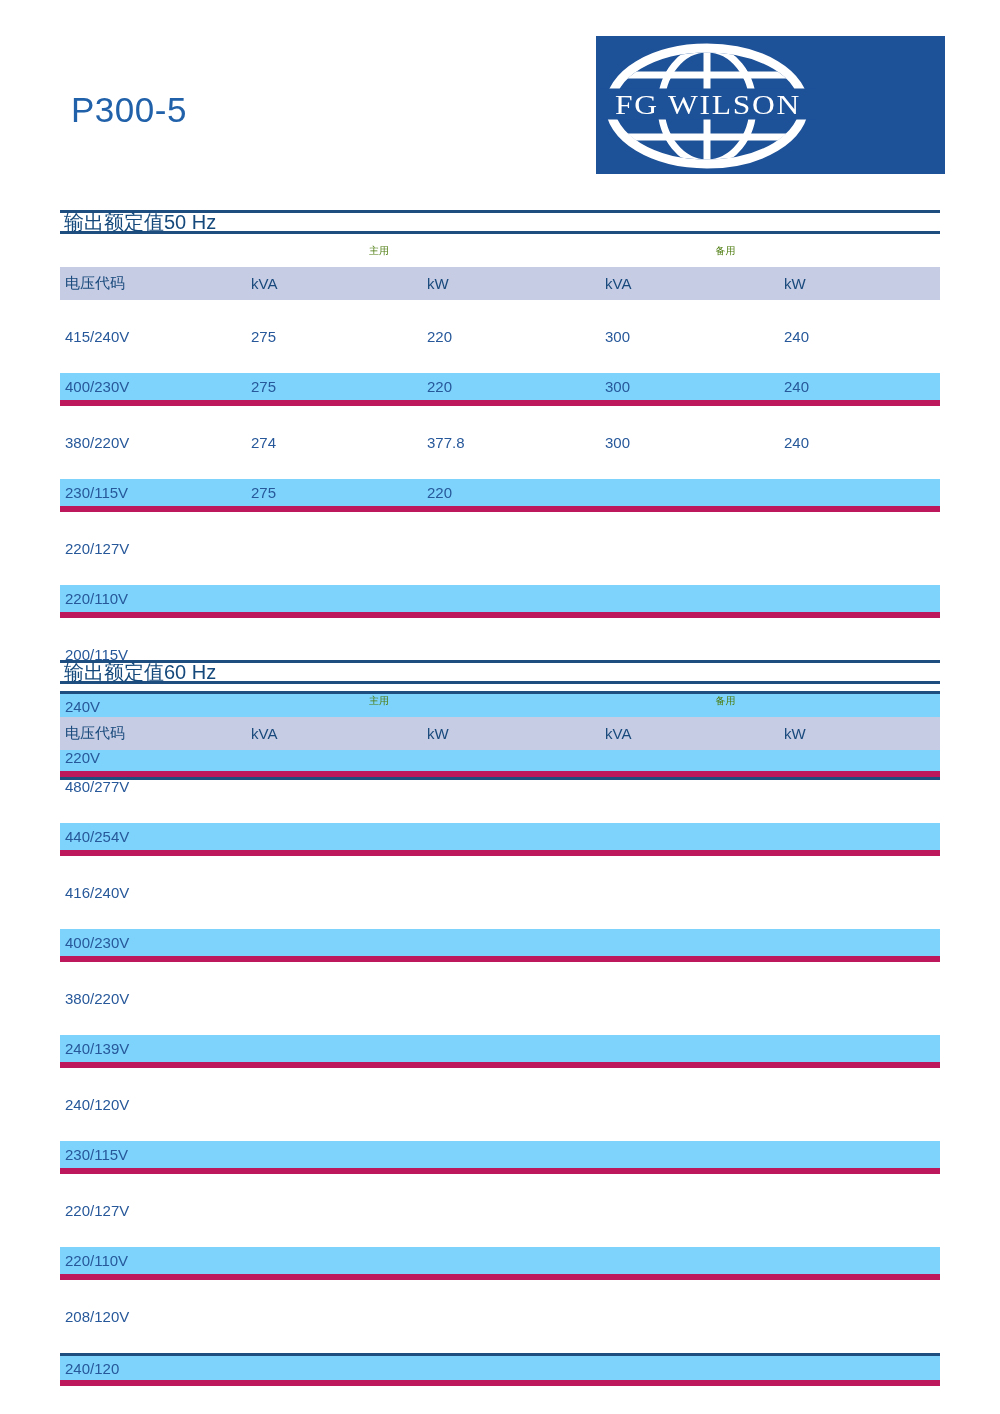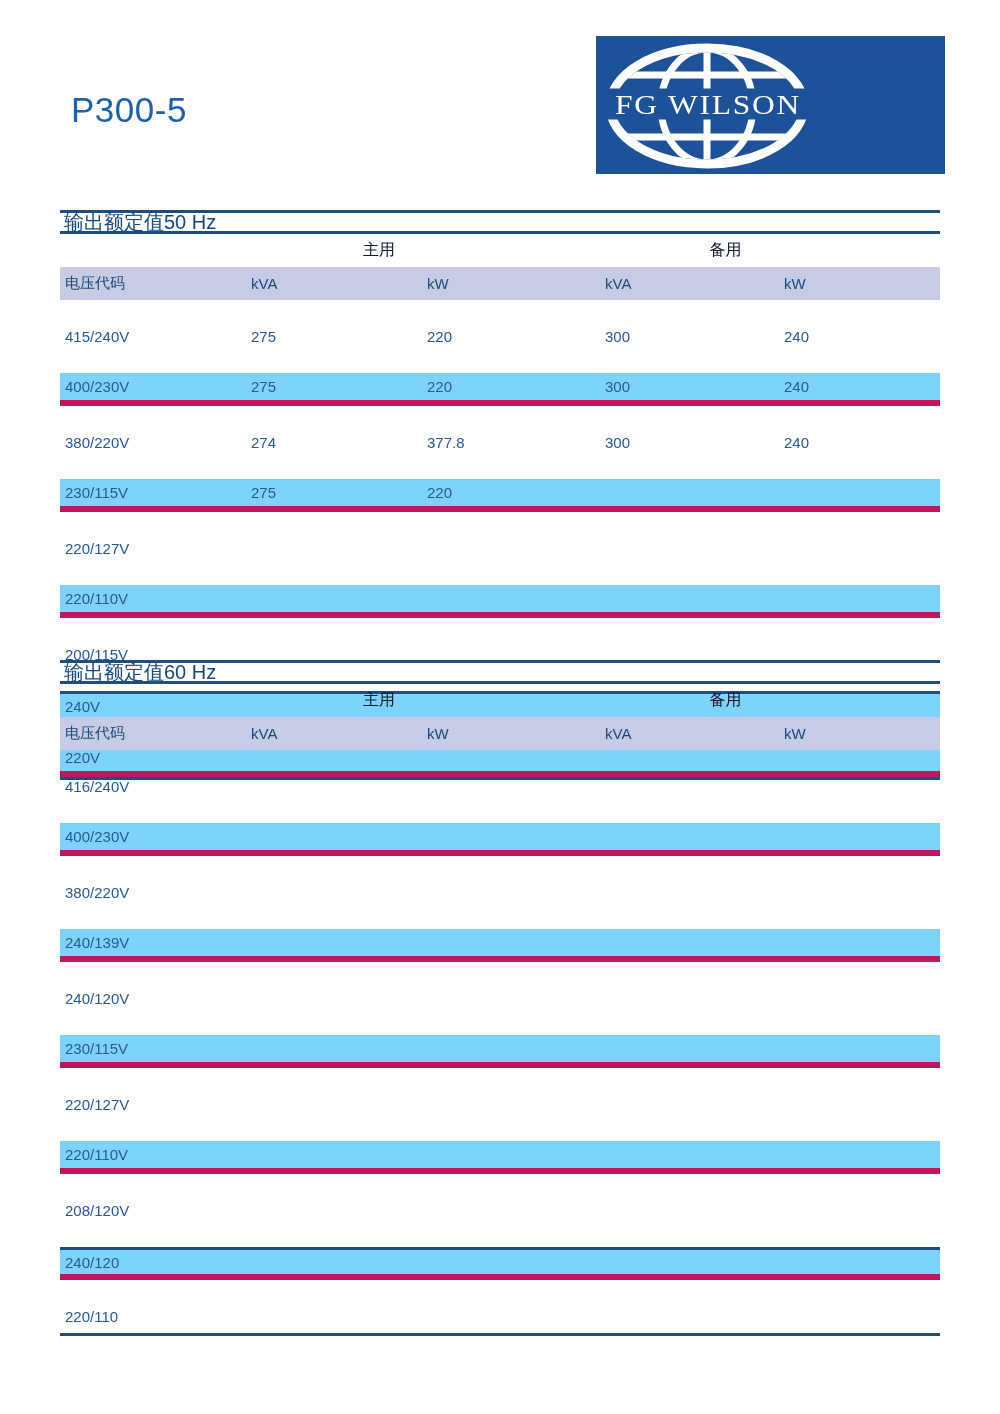--- a/index.html
+++ b/index.html
@@ -17,21 +17,21 @@
   .tbl-60 { top:660px; }
 
   .rule { height:3px; background:#1d4e7f; }
   .tbl-heading { height:18px; display:flex; align-items:center; padding-left:4px;
     font-size:20px; color:#15497c; }
 
   .grid { display:grid; grid-template-columns:187px 176px 178px 179px 160px;
     height:33px; align-items:center; }
   .grid-span { display:grid; grid-template-columns:187px 354px 339px;
     height:33px; align-items:center; }
-  .span-label { text-align:center; font-size:16px; color:#0f172a;
+  .span-label { text-align:center; font-size:10px; color:#4d7c0f;
     transform:translateX(-45px); }
   .header-row { background:#c5cce3; }
   .cell { font-size:15px; padding-left:4px; overflow:hidden; white-space:nowrap; }
   .cell:first-child { padding-left:5px; }
   .header-row .cell { color:#19497c; }
   .rows .cell { color:#27589a; }
   .row { display:grid; grid-template-columns:187px 176px 178px 179px 160px;
     height:33px; align-items:center;margin-top:20px; }
   .row.shaded { background:#7dd3fc; border-bottom:6px solid #be185d; }
   .row.sep { border-top:3px solid #1d4e7f; }
@@ -158,20 +158,34 @@
     </div>
     <div class="grid header-row">
       <div class="cell">电压代码</div>
       <div class="cell">kVA</div>
       <div class="cell">kW</div>
       <div class="cell">kVA</div>
       <div class="cell">kW</div>
     </div>
     <div class="rows">
         <div class="row">
+          <div class="cell">480/277V</div>
+          <div class="cell"></div>
+          <div class="cell"></div>
+          <div class="cell"></div>
+          <div class="cell"></div>
+        </div>
+        <div class="row shaded">
+          <div class="cell">440/254V</div>
+          <div class="cell"></div>
+          <div class="cell"></div>
+          <div class="cell"></div>
+          <div class="cell"></div>
+        </div>
+        <div class="row">
           <div class="cell">416/240V</div>
           <div class="cell"></div>
           <div class="cell"></div>
           <div class="cell"></div>
           <div class="cell"></div>
         </div>
         <div class="row shaded">
           <div class="cell">400/230V</div>
           <div class="cell"></div>
           <div class="cell"></div>

